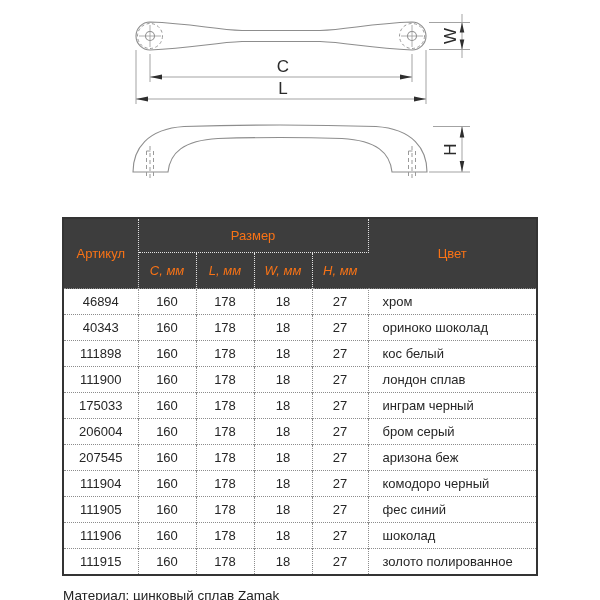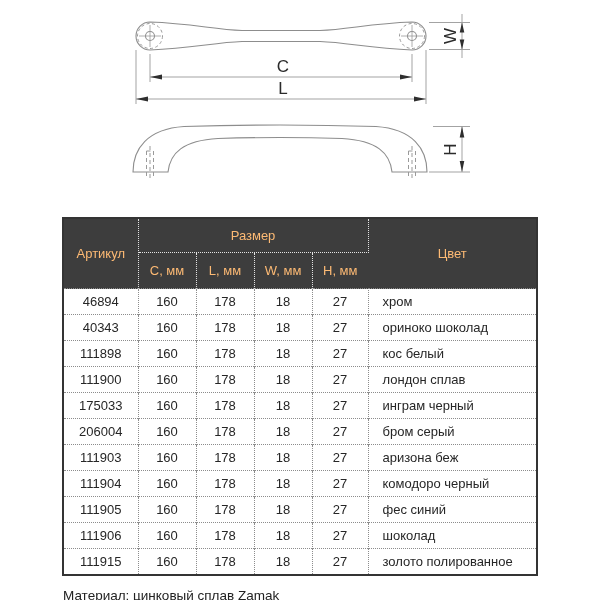--- a/index.html
+++ b/index.html
@@ -23,31 +23,31 @@
   
   table.spec {
     border-collapse: collapse;
     table-layout: fixed;
     width: 476px;
     margin: 5px 0 0 62px;
     border: 2px solid #343434;
   }
   table.spec thead th {
     background: #3d3d3d;
-    color: #fdba74;
+    color: #f97316;
     font-weight: normal;
     font-size: 13px;
     text-align: center;
     vertical-align: middle;
   }
   th.th-top { height: 31px; }
   th.th-sub { height: 33px; }
   th.th-article, th.th-size { border-right: 1px dotted #e4e4e4; }
   th.th-size { border-bottom: 1px dotted #e4e4e4; }
-  th.th-sub { border-right: 1px dotted #e4e4e4; }
+  th.th-sub { border-right: 1px dotted #e4e4e4; font-style: italic; }
   th.th-sub:last-child { border-right: none; }
 
   table.spec tbody td {
     height: 25px;
     font-size: 13px;
     color: #262626;
     text-align: center;
     vertical-align: middle;
     border-top: 1px dotted #8c8c8c;
     background: #ffffff;
@@ -193,21 +193,21 @@
       </tr>
       <tr>
         <td class="sep">206004</td>
         <td class="sep">160</td>
         <td class="sep">178</td>
         <td class="sep">18</td>
         <td class="sep">27</td>
         <td class="color-cell">бром серый</td>
       </tr>
       <tr>
-        <td class="sep">111903</td>
+        <td class="sep">207545</td>
         <td class="sep">160</td>
         <td class="sep">178</td>
         <td class="sep">18</td>
         <td class="sep">27</td>
         <td class="color-cell">аризона беж</td>
       </tr>
       <tr>
         <td class="sep">111904</td>
         <td class="sep">160</td>
         <td class="sep">178</td>

